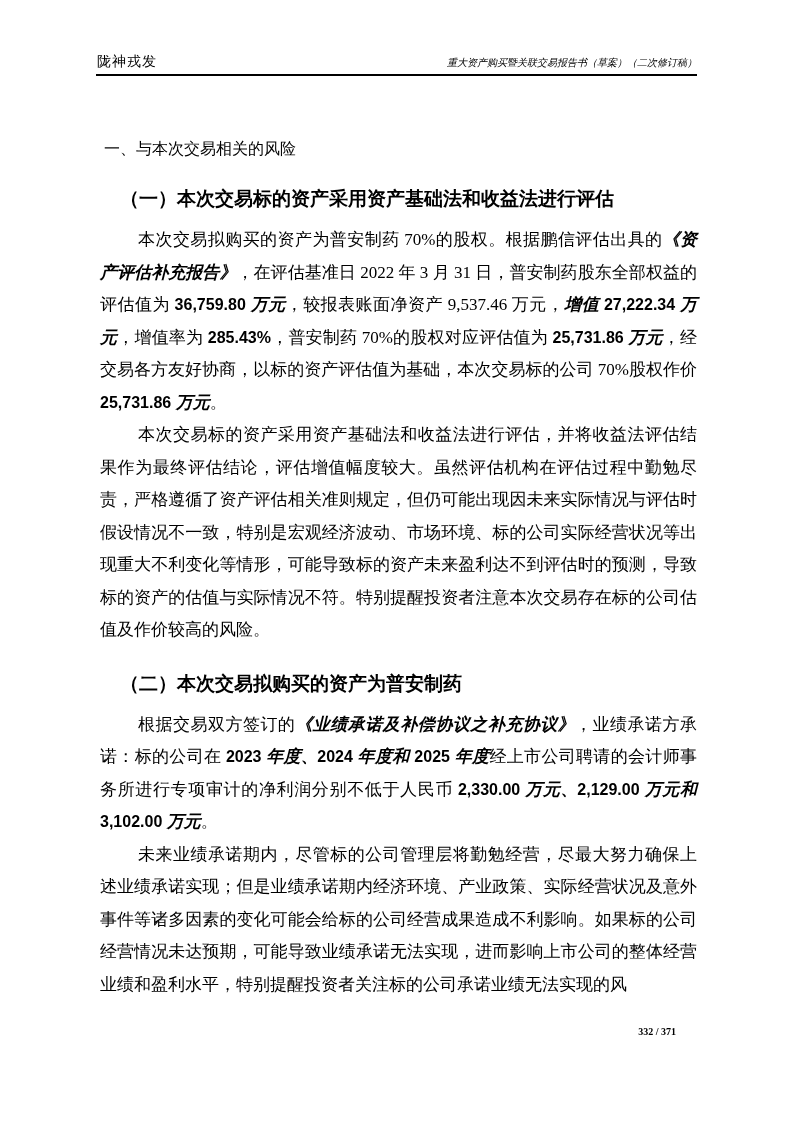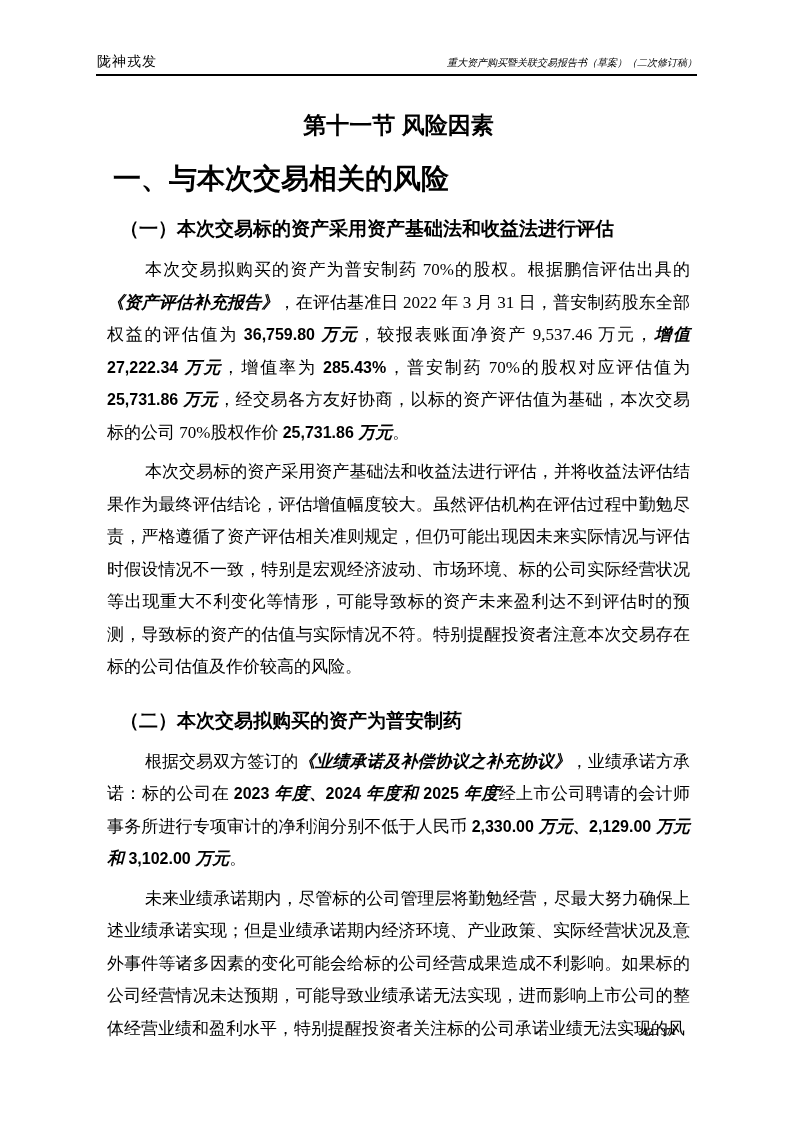--- a/index.html
+++ b/index.html
@@ -39,35 +39,35 @@
   }
   .doc-title {
     margin: 0;
     text-align: center;
     font-family: "Liberation Sans", "DejaVu Sans", sans-serif;
     font-weight: bold;
     font-size: 23px;
     line-height: 30px;
   }
   .h2 {
-    margin: 26px 0 0 13px;
+    margin: 26px 0 0 4px;
     font-family: "Liberation Sans", "DejaVu Sans", sans-serif;
-    font-weight: bold;
-    font-size: 28px;
+    font-weight: normal;
+    font-size: 16px;
     line-height: 26px;
   }
   .h3 {
     margin: 24px 0 13px 20px;
     font-family: "Liberation Sans", "DejaVu Sans", sans-serif;
     font-weight: bold;
     font-size: 19px;
     line-height: 25px;
   }
   .para {
-    margin: 7px;
+    margin: 0;
     font-size: 17px;
     line-height: 32.5px;
     text-align: justify;
     text-justify: inter-ideograph;
     text-indent: 38px;
   }
   .r-n  { font-weight: normal; }
   .r-b  {
     font-weight: bold;
     font-family: "Liberation Sans", "DejaVu Sans", sans-serif;
@@ -88,21 +88,20 @@
 <div class="page">
 
   <div class="page-header">
     <span class="header-left">陇神戎发</span>
     <span class="header-right">重大资产购买暨关联交易报告书（草案）（二次修订稿）</span>
   </div>
 
   <div class="header-rule"></div>
 
   <div class="content-area">
-    <h1 class="doc-title">第十一节 风险因素</h1>
     <div id="doc-content">
         <div class="h2">一、与本次交易相关的风险</div>
         <div class="h3">（一）本次交易标的资产采用资产基础法和收益法进行评估</div>
         <p class="para"><span class="r-n">本次交易拟购买的资产为普安制药 70%的股权。根据鹏信评估出具的</span><span class="r-bi">《资产评估补充报告》</span><span class="r-n">，在评估基准日 2022 年 3 月 31 日，普安制药股东全部权益的评估值为 </span><span class="r-b">36,759.80 </span><span class="r-bi">万元</span><span class="r-n">，较报表账面净资产 9,537.46 万元，</span><span class="r-bi">增值 </span><span class="r-b">27,222.34 </span><span class="r-bi">万元</span><span class="r-n">，增值率为 </span><span class="r-b">285.43%</span><span class="r-n">，普安制药 70%的股权对应评估值为 </span><span class="r-b">25,731.86 </span><span class="r-bi">万元</span><span class="r-n">，经交易各方友好协商，以标的资产评估值为基础，本次交易标的公司 70%股权作价 </span><span class="r-b">25,731.86 </span><span class="r-bi">万元</span><span class="r-n">。</span></p>
         <p class="para"><span class="r-n">本次交易标的资产采用资产基础法和收益法进行评估，并将收益法评估结果作为最终评估结论，评估增值幅度较大。虽然评估机构在评估过程中勤勉尽责，严格遵循了资产评估相关准则规定，但仍可能出现因未来实际情况与评估时假设情况不一致，特别是宏观经济波动、市场环境、标的公司实际经营状况等出现重大不利变化等情形，可能导致标的资产未来盈利达不到评估时的预测，导致标的资产的估值与实际情况不符。特别提醒投资者注意本次交易存在标的公司估值及作价较高的风险。</span></p>
         <div class="h3">（二）本次交易拟购买的资产为普安制药</div>
         <p class="para"><span class="r-n">根据交易双方签订的</span><span class="r-bi">《业绩承诺及补偿协议之补充协议》</span><span class="r-n">，业绩承诺方承诺：标的公司在 </span><span class="r-b">2023 </span><span class="r-bi">年度</span><span class="r-b">、2024 </span><span class="r-bi">年度和</span><span class="r-b"> 2025 </span><span class="r-bi">年度</span><span class="r-n">经上市公司聘请的会计师事务所进行专项审计的净利润分别不低于人民币 </span><span class="r-b">2,330.00 </span><span class="r-bi">万元</span><span class="r-b">、2,129.00 </span><span class="r-bi">万元和</span><span class="r-b"> 3,102.00 </span><span class="r-bi">万元</span><span class="r-n">。</span></p>
         <p class="para"><span class="r-n">未来业绩承诺期内，尽管标的公司管理层将勤勉经营，尽最大努力确保上述业绩承诺实现；但是业绩承诺期内经济环境、产业政策、实际经营状况及意外事件等诸多因素的变化可能会给标的公司经营成果造成不利影响。如果标的公司经营情况未达预期，可能导致业绩承诺无法实现，进而影响上市公司的整体经营业绩和盈利水平，特别提醒投资者关注标的公司承诺业绩无法实现的风</span></p>
       </div>
   </div>

